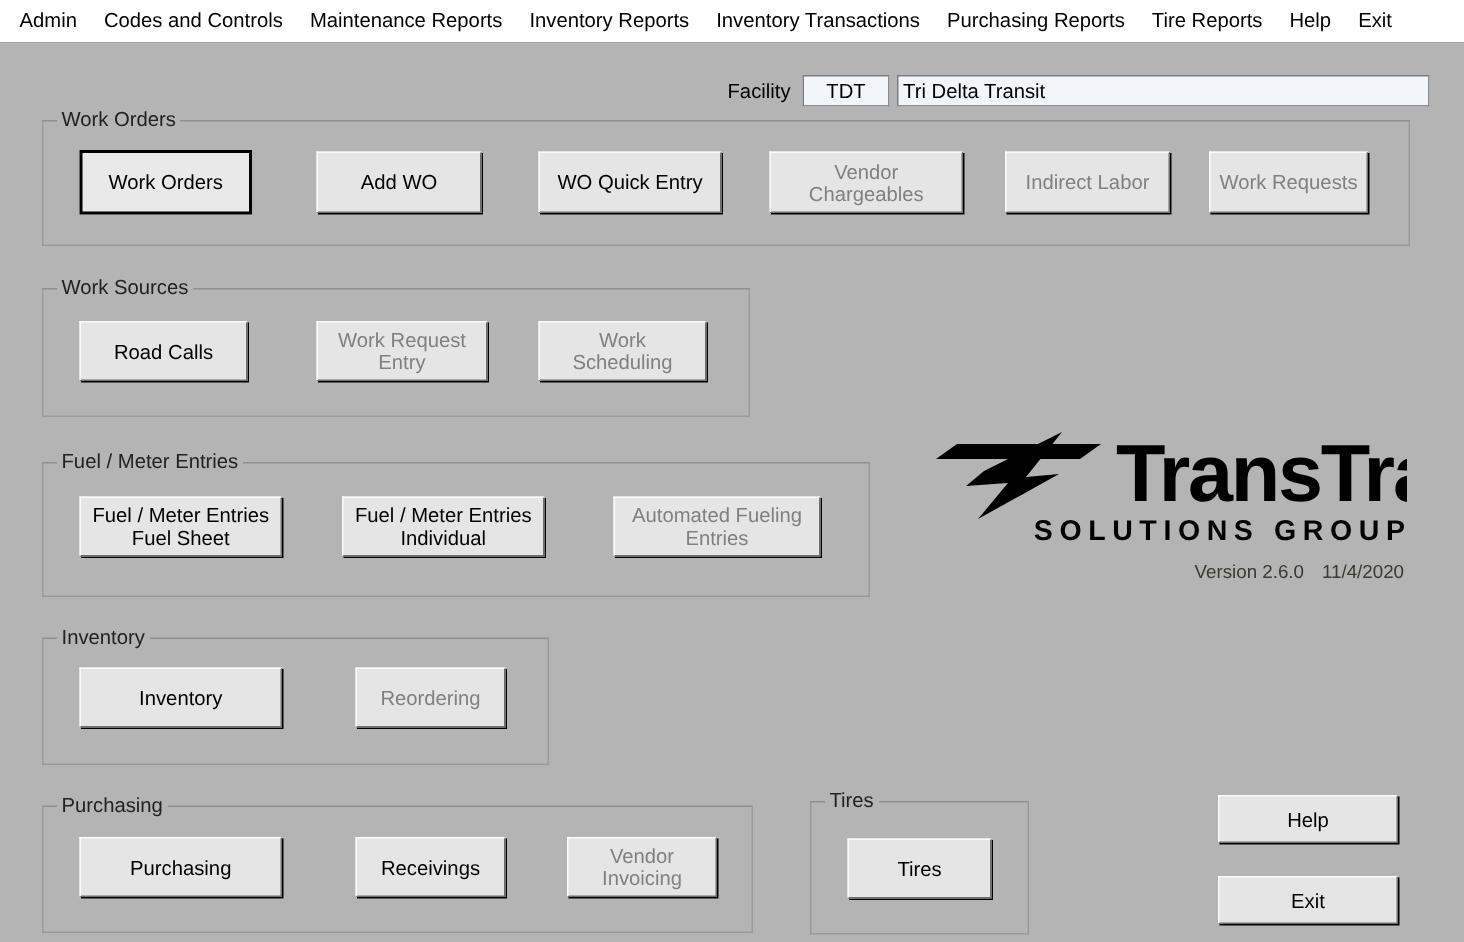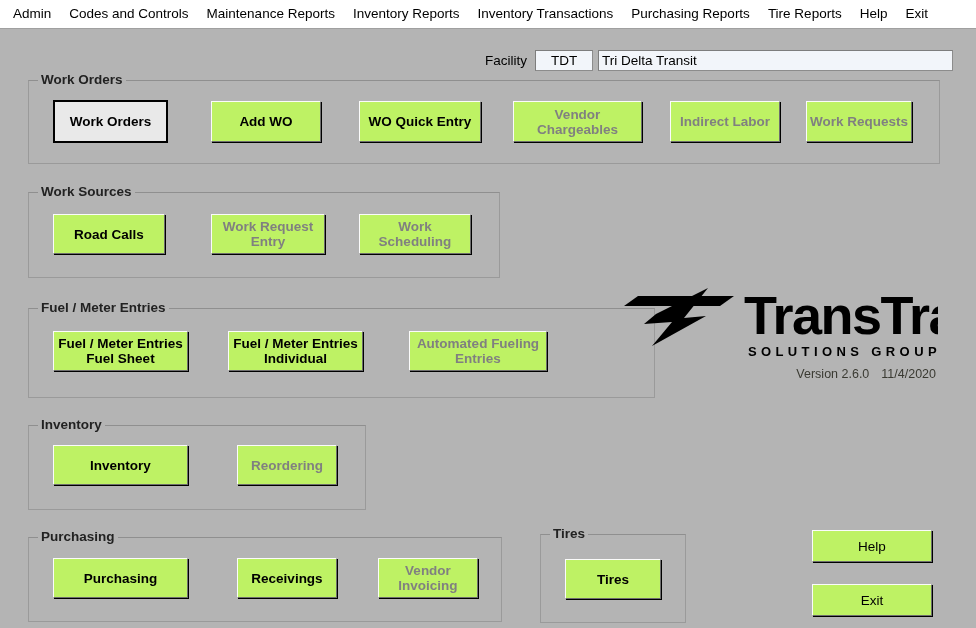--- a/index.html
+++ b/index.html
@@ -69,38 +69,37 @@
     margin-left: 5px;
     text-align: left;
   }
 
   
   .group {
     position: absolute;
     box-sizing: border-box;
     border: 1px solid #9a9a9a;
     border-top-color: #8f8f8f;
-    font-weight: bold;
   }
   .group > .group-title {
     position: absolute;
     top: -8px; left: 9px;
     background: #b4b4b4;
     padding: 0 3px;
     font-size: 13.5px;
     color: #222;
     line-height: 14px;
     white-space: nowrap;
   }
 
   
   .btn {
     position: absolute;
     box-sizing: border-box;
-    background: #bef264;
+    background: #e5e5e5;
     color: #000;
     font-size: 13.5px;
     display: flex;
     align-items: center;
     justify-content: center;
     text-align: center;
     line-height: 15px;
     cursor: default;
     border: 1px solid;
     border-color: #fbfbfb #6e6e6e #6e6e6e #fbfbfb;
@@ -120,21 +119,21 @@
 
   
   .logo-wrap {
     position: absolute;
     left: 622px; top: 284px;
     width: 320px;
   }
   .logo-mark { display: block; }
   .logo-sub {
     text-align: right;
-    font-size: 13px;
+    font-size: 19px;
     letter-spacing: 4.4px;
     font-weight: bold;
     color: #000;
     margin-top: -2px;
     padding-right: 1px;
     font-family: "Liberation Sans", sans-serif;
   }
   .version-line {
     text-align: right;
     font-size: 12.5px;
@@ -177,21 +176,21 @@
 
 <div class="group" style="left:28px; top:192px; width:472px; height:86px;">
   <span class="group-title">Work Sources</span>
   <div class="btn" style="left:24px; top:21px; width:112px; height:40px;">Road Calls</div>
   <div class="btn disabled" style="left:182px; top:21px; width:114px; height:40px;">Work Request
 Entry</div>
   <div class="btn disabled" style="left:330px; top:21px; width:112px; height:40px;">Work
 Scheduling</div>
 </div>
 
-<div class="group" style="left:28px; top:308px; width:627px; height:90px;">
+<div class="group" style="left:28px; top:308px; width:552px; height:90px;">
   <span class="group-title">Fuel / Meter Entries</span>
   <div class="btn" style="left:24px; top:22px; width:135px; height:40px;">Fuel / Meter Entries
 Fuel Sheet</div>
   <div class="btn" style="left:199px; top:22px; width:135px; height:40px;">Fuel / Meter Entries
 Individual</div>
   <div class="btn disabled" style="left:380px; top:22px; width:138px; height:40px;">Automated Fueling
 Entries</div>
 </div>
 
 <div class="group" style="left:28px; top:425px; width:338px; height:85px;">

